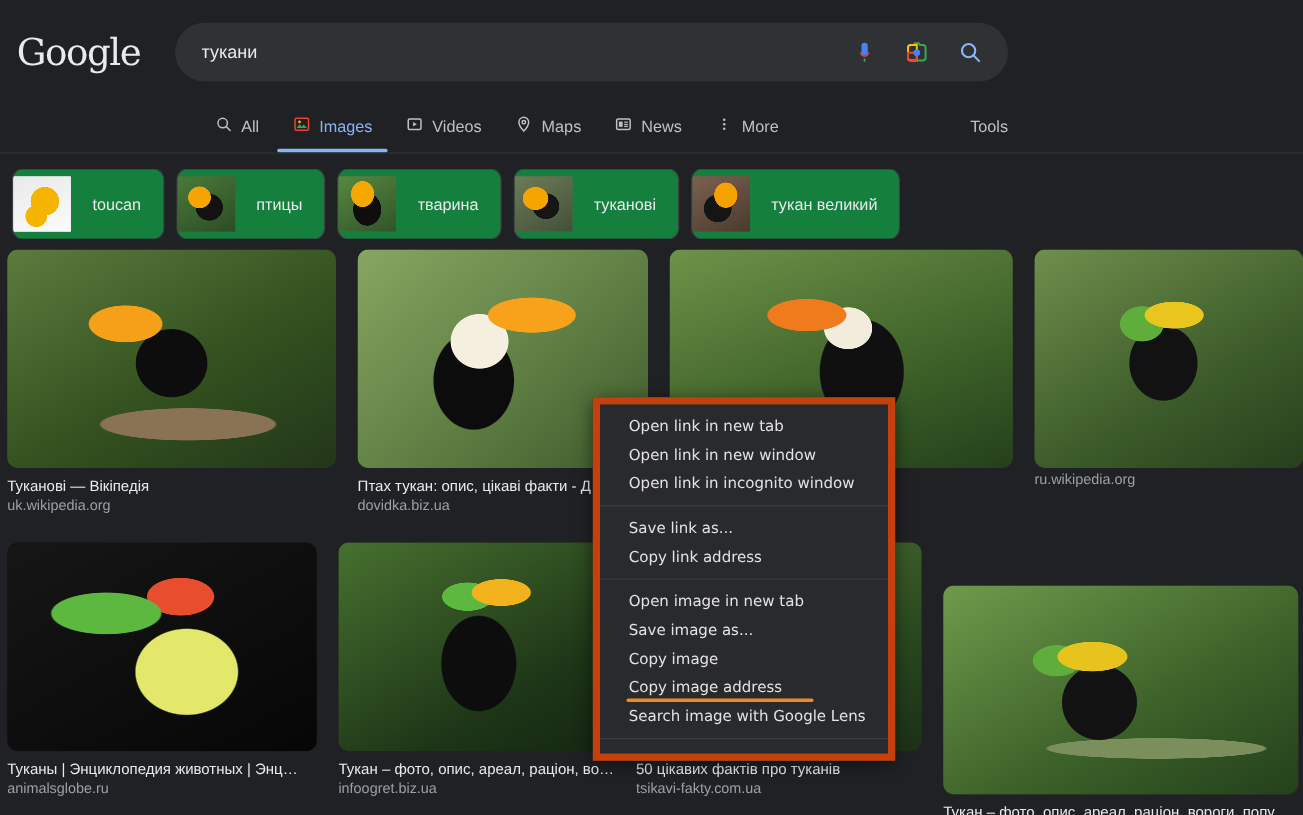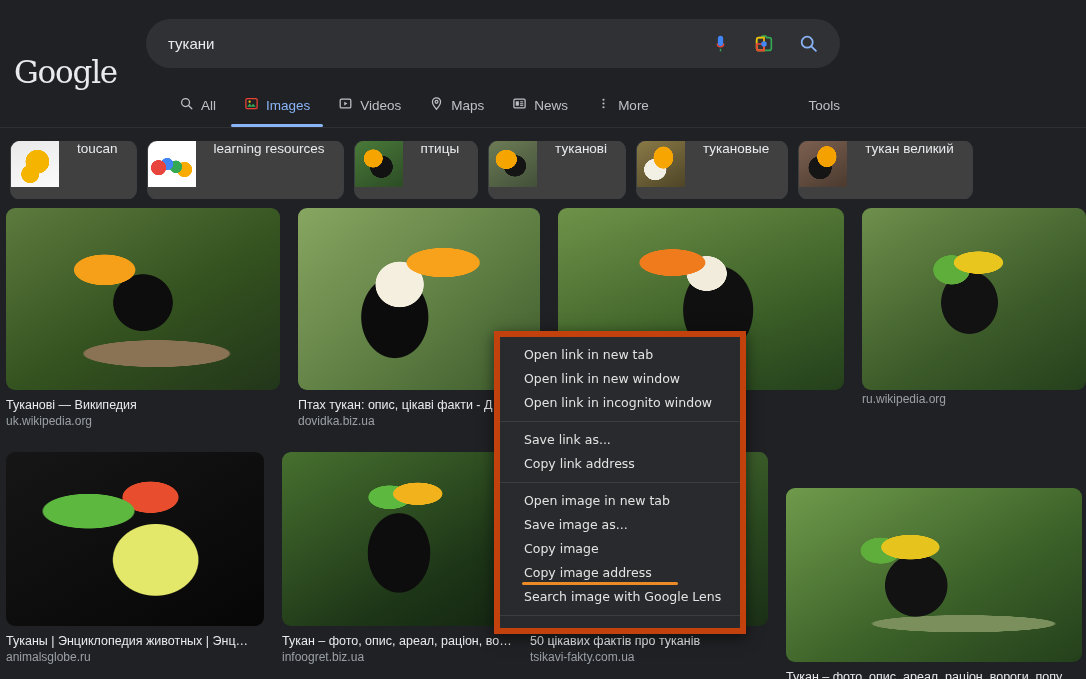--- a/index.html
+++ b/index.html
@@ -11,21 +11,21 @@
     font-family: "Liberation Sans", sans-serif;
     -webkit-font-smoothing: antialiased;
   }
 
   
   #header { position: relative; height: 88px; }
   #logo {
     position: absolute; left: 14px; top: 26px;
     font-family: "DejaVu Serif", serif;
     font-size: 31px; letter-spacing: -1.2px;
-    color: #e8eaed; font-weight: 400; margin-top: 28px;
+    color: #e8eaed; font-weight: 400;
   }
   #searchbar {
     position: absolute; left: 146px; top: 19px;
     width: 694px; height: 49px;
     background: #303134; border-radius: 25px;
     display: flex; align-items: center;
   }
   #search-input {
     flex: 1; background: transparent; border: 0; outline: 0;
     color: #e8eaed; font-size: 15px; padding: 0 0 0 22px;
@@ -55,23 +55,23 @@
   }
   #nav-divider { position: absolute; left: 0; right: 0; top: 127px; height: 1px; background: #2f3033; }
 
   
   #chips {
     position: absolute; top: 141px; left: 0; right: 0;
     height: 58px; display: flex; align-items: center; gap: 10px;
     padding-left: 10px; overflow: hidden;
   }
   .chip {
-    display: flex; align-items: flex-start; flex: none;
+    display: flex; align-items: center; flex: none;
     height: 60px; border: 1px solid #3c4043; border-radius: 10px;
-    background: #404040; overflow: hidden; cursor: pointer;
+    background: #15803d; overflow: hidden; cursor: pointer;
   }
   .chip-thumb { width: 48px; height: 46px; flex: none; background-size: cover; background-position: center; }
   .chip-label { color: #e8eaed; font-size: 13.5px; font-weight: 500; padding: 0 18px; white-space: nowrap; }
 
   
   #grid { position: absolute; top: 208px; left: 0; right: 0; bottom: 0; }
   .row { position: absolute; left: 0; right: 0; }
   #row1 { top: 0; }
   #row2 { top: 244px; }
   .card { position: absolute; top: 0; }
@@ -217,61 +217,57 @@
 </div>
 <div id="nav-divider"></div>
 
 <div id="chips">
 
   <div class="chip">
     <div class="chip-thumb" style="background:#f1f1f1;background-image:radial-gradient(circle at 55% 45%, #f5b400 0 32%, transparent 33%),radial-gradient(circle at 40% 72%, #f5b400 0 20%, transparent 21%),linear-gradient(160deg,#e9e9e9,#fbfbfb);"></div>
     <div class="chip-label">toucan</div>
   </div>
 
-  <div class="chip">
-    <div class="chip-thumb" style="background:#ffffff;background-image:radial-gradient(circle at 22% 58%, #e8453c 0 16%, transparent 17%),radial-gradient(circle at 40% 50%, #4285f4 0 16%, transparent 17%),radial-gradient(circle at 58% 56%, #34a853 0 16%, transparent 17%),radial-gradient(circle at 76% 62%, #f9ab00 0 16%, transparent 17%);"></div>
-    <div class="chip-label">learning resources</div>
-  </div>
 
   <div class="chip">
     <div class="chip-thumb" style="background:#3f6b33;background-image:radial-gradient(ellipse at 38% 38%, #f6a400 0 22%, transparent 23%),radial-gradient(ellipse at 55% 56%, #121212 0 30%, transparent 31%),linear-gradient(150deg,#4a7a39,#2c4c25);"></div>
     <div class="chip-label">птицы</div>
   </div>
 
+  <div class="chip">
+    <div class="chip-thumb" style="background:#4c7a3c;background-image:radial-gradient(ellipse at 42% 32%, #f7a800 0 24%, transparent 25%),radial-gradient(ellipse at 50% 60%, #0e0e0e 0 34%, transparent 35%),linear-gradient(150deg,#59883f,#30542a);"></div>
+    <div class="chip-label">тварина</div>
+  </div>
 
   <div class="chip">
     <div class="chip-thumb" style="background:#5b6b4a;background-image:radial-gradient(ellipse at 36% 40%, #f6a400 0 24%, transparent 25%),radial-gradient(ellipse at 54% 54%, #151515 0 30%, transparent 31%),linear-gradient(150deg,#6d7c55,#42503a);"></div>
     <div class="chip-label">туканові</div>
   </div>
 
-  <div class="chip">
-    <div class="chip-thumb" style="background:#7a6a3e;background-image:radial-gradient(ellipse at 55% 36%, #f7a500 0 26%, transparent 27%),radial-gradient(ellipse at 38% 62%, #f2efe4 0 26%, transparent 27%),linear-gradient(150deg,#8a7a47,#4e4527);"></div>
-    <div class="chip-label">тукановые</div>
-  </div>
 
   <div class="chip">
     <div class="chip-thumb" style="background:#6d5545;background-image:radial-gradient(ellipse at 58% 34%, #f5a200 0 24%, transparent 25%),radial-gradient(ellipse at 44% 58%, #151515 0 30%, transparent 31%),linear-gradient(150deg,#7c6050,#4b3a2f);"></div>
     <div class="chip-label">тукан великий</div>
   </div>
 
 </div>
 
 <div id="grid">
 
   <div class="row" id="row1">
 
     <div class="card" style="left:6px; width:274px;">
       <div class="thumb" style="height:182px;
            background-color:#3f5a2e;
            background-image:
              radial-gradient(ellipse 52px 26px at 36% 34%, #f6a01a 0 58%, transparent 60%),
              radial-gradient(ellipse 42px 40px at 50% 52%, #0d0d0d 0 70%, transparent 72%),
              radial-gradient(ellipse 120px 22px at 55% 80%, #8a7355 0 60%, transparent 62%),
              linear-gradient(150deg,#5d7a3e 0%, #34521f 55%, #22361a 100%);"></div>
-      <div class="cap-title">Туканові — Википедия</div>
+      <div class="cap-title">Туканові — Вікіпедія</div>
       <div class="cap-src">uk.wikipedia.org</div>
     </div>
 
     <div class="card" style="left:298px; width:242px;">
       <div class="thumb" style="height:182px;
            background-color:#6d8a4e;
            background-image:
              radial-gradient(ellipse 60px 24px at 60% 30%, #f8a21c 0 60%, transparent 62%),
              radial-gradient(ellipse 36px 34px at 42% 42%, #f4efdf 0 66%, transparent 68%),
              radial-gradient(ellipse 46px 56px at 40% 60%, #0c0c0c 0 72%, transparent 74%),

